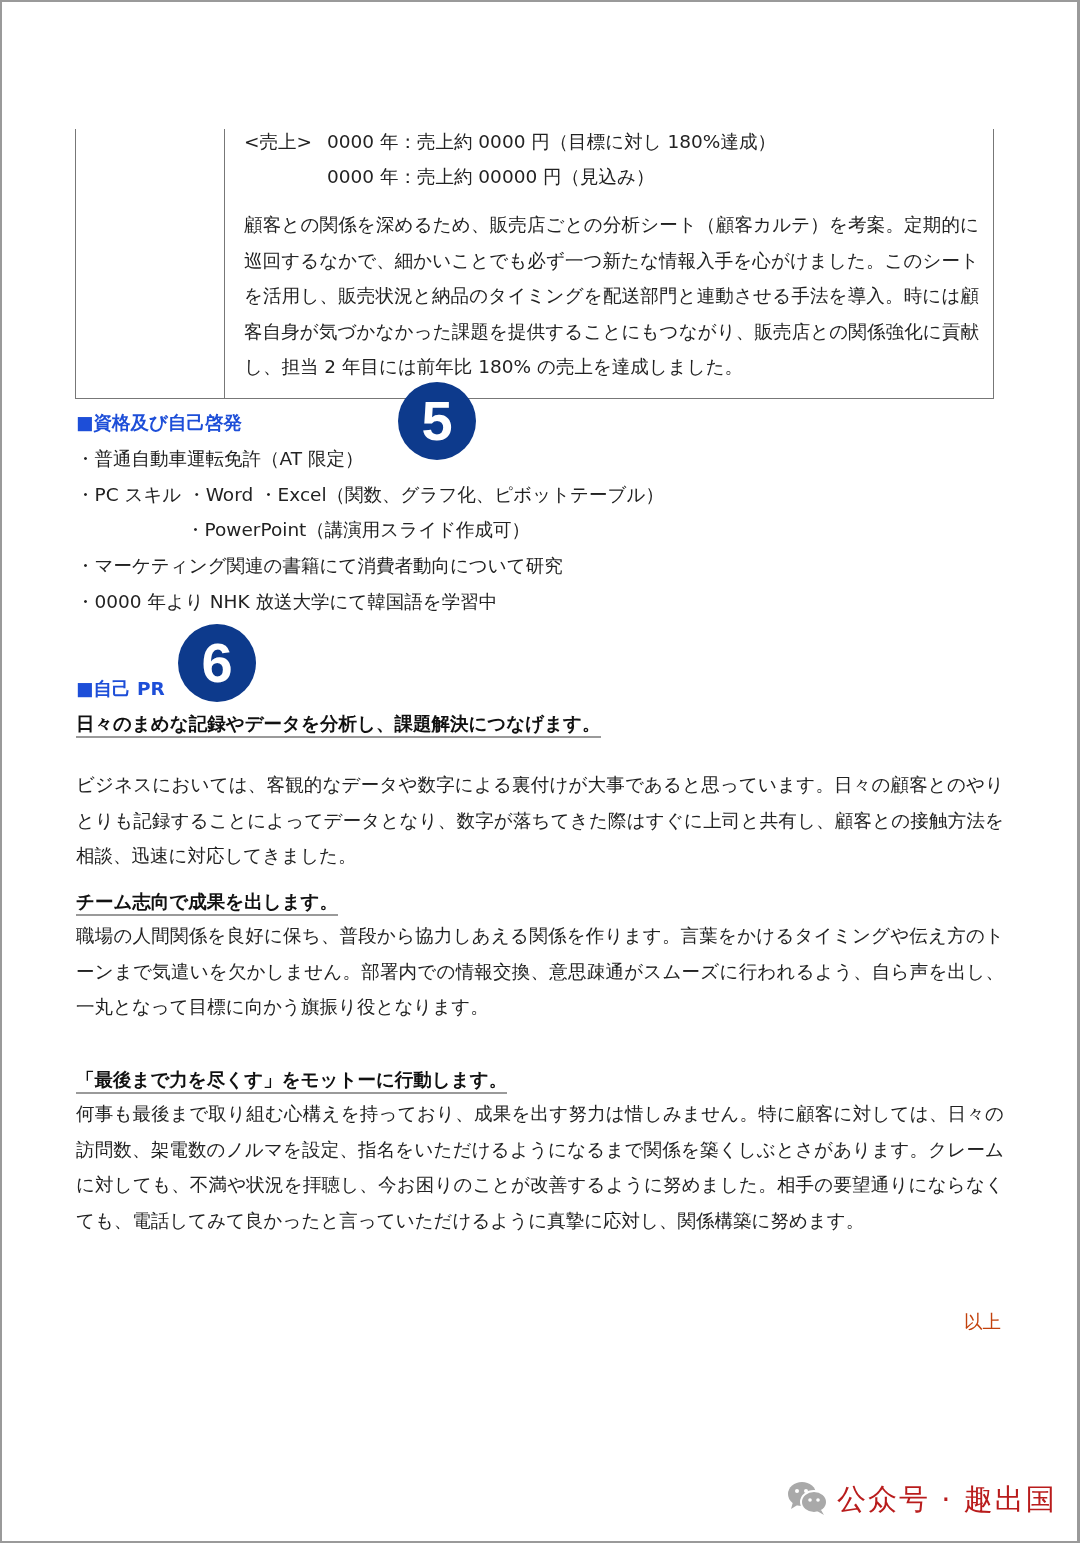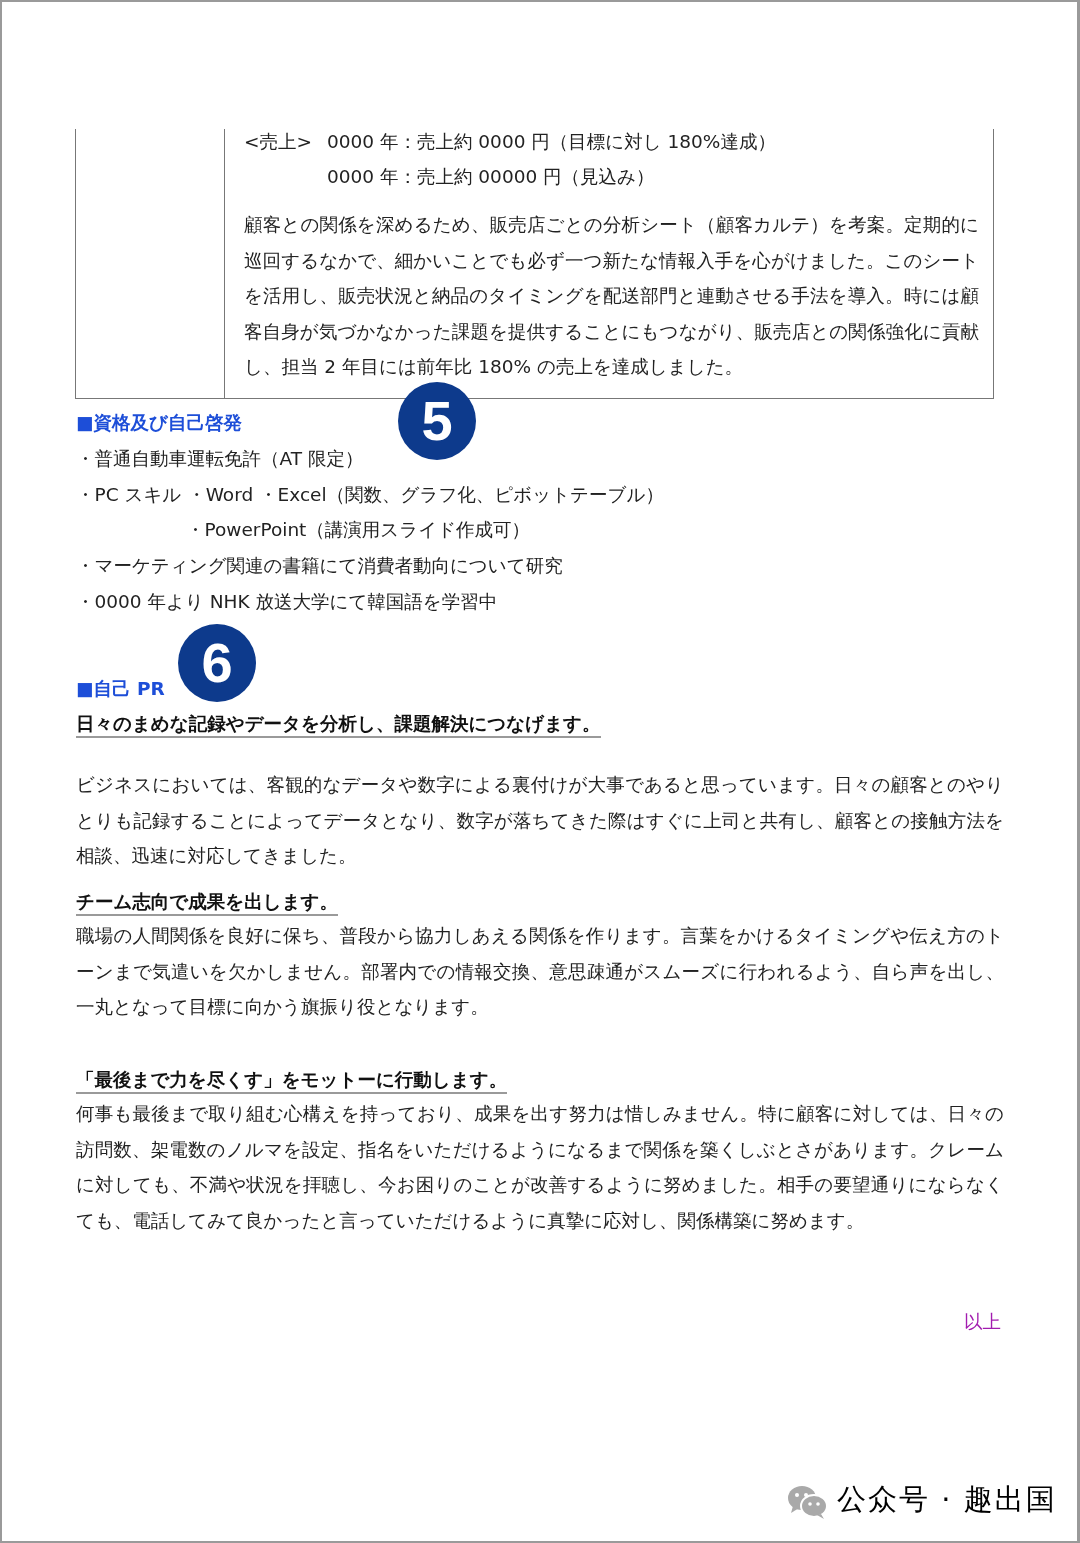--- a/index.html
+++ b/index.html
@@ -82,27 +82,27 @@
       left: 76px; width: 928px;
       font-size: 18.5px;
       line-height: 35.5px;
       color: #222;
       text-align: justify;
     }
     .closing {
       position: absolute;
       left: 964px; top: 1309px;
       font-size: 18.5px;
-      color: #a21caf;
+      color: #c2410c;
     }
     .watermark {
       position: absolute;
       left: 787px; top: 1480px;
-      display: flex; align-items: flex-end;
-      color: #000000;
+      display: flex; align-items: flex-start;
+      color: #b91c1c;
     }
     .wm-icon { width: 42px; height: 36px; position: relative; margin-right: 8px; }
     .wm-text { font-size: 29px; letter-spacing: 2px; white-space: nowrap; }
   </style>
 </head>
 <body>
 
 <div class="page-frame"></div>
 
 <div class="table-box">

